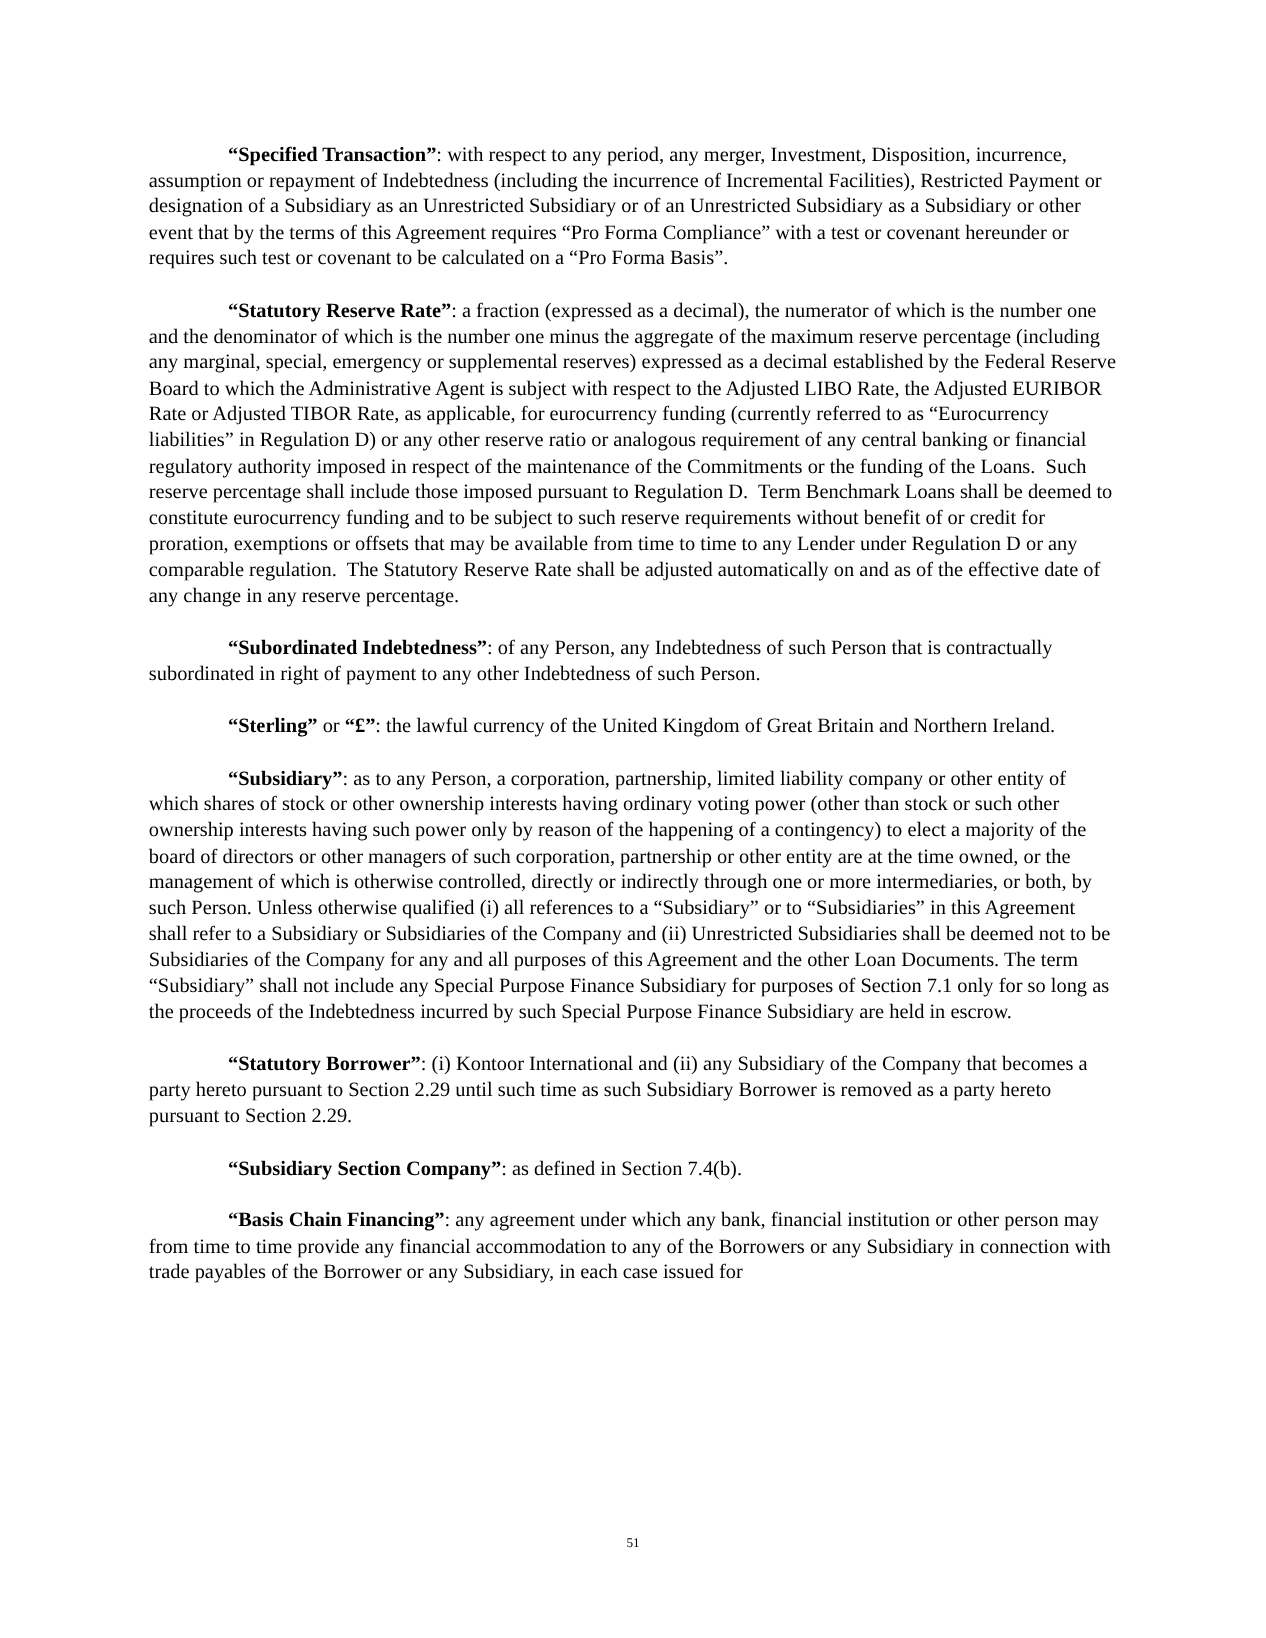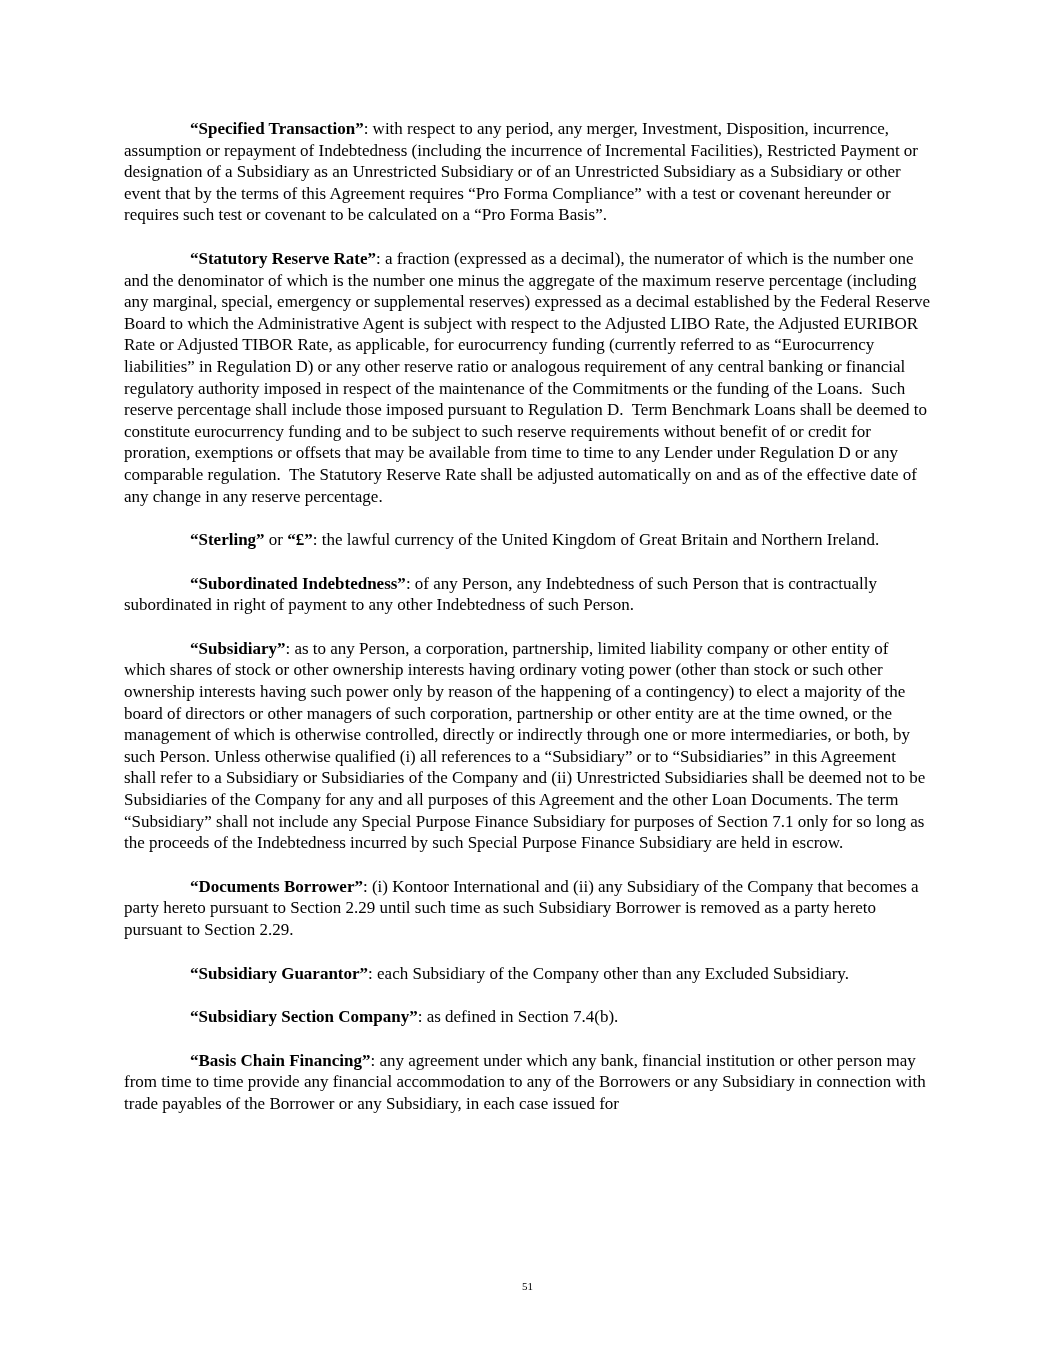--- a/index.html
+++ b/index.html
@@ -49,24 +49,23 @@
     line-height: 21.6px;
   }
 </style>
 </head>
 <body>
 
 <div class="page">
   <div class="doc-body">
       <p class="para"><b>“Specified Transaction”</b>: with respect to any period, any merger, Investment, Disposition, incurrence, assumption or repayment of Indebtedness (including the incurrence of Incremental Facilities), Restricted Payment or designation of a Subsidiary as an Unrestricted Subsidiary or of an Unrestricted Subsidiary as a Subsidiary or other event that by the terms of this Agreement requires “Pro Forma Compliance” with a test or covenant hereunder or requires such test or covenant to be calculated on a “Pro Forma Basis”.</p>
       <p class="para"><b>“Statutory Reserve Rate”</b>: a fraction (expressed as a decimal), the numerator of which is the number one and the denominator of which is the number one minus the aggregate of the maximum reserve percentage (including any marginal, special, emergency or supplemental reserves) expressed as a decimal established by the Federal Reserve Board to which the Administrative Agent is subject with respect to the Adjusted LIBO Rate, the Adjusted EURIBOR Rate or Adjusted TIBOR Rate, as applicable, for eurocurrency funding (currently referred to as “Eurocurrency liabilities” in Regulation D) or any other reserve ratio or analogous requirement of any central banking or financial regulatory authority imposed in respect of the maintenance of the Commitments or the funding of the Loans.  Such reserve percentage shall include those imposed pursuant to Regulation D.  Term Benchmark Loans shall be deemed to constitute eurocurrency funding and to be subject to such reserve requirements without benefit of or credit for proration, exemptions or offsets that may be available from time to time to any Lender under Regulation D or any comparable regulation.  The Statutory Reserve Rate shall be adjusted automatically on and as of the effective date of any change in any reserve percentage.</p>
+      <p class="para"><b>“Subordinated Indebtedness”</b>: of any Person, any Indebtedness of such Person that is contractually subordinated in right of payment to any other Indebtedness of such Person.</p>
       <p class="para"><b>“Sterling”</b> or <b>“£”</b>: the lawful currency of the United Kingdom of Great Britain and Northern Ireland.</p>
-      <p class="para"><b>“Subordinated Indebtedness”</b>: of any Person, any Indebtedness of such Person that is contractually subordinated in right of payment to any other Indebtedness of such Person.</p>
       <p class="para"><b>“Subsidiary”</b>: as to any Person, a corporation, partnership, limited liability company or other entity of which shares of stock or other ownership interests having ordinary voting power (other than stock or such other ownership interests having such power only by reason of the happening of a contingency) to elect a majority of the board of directors or other managers of such corporation, partnership or other entity are at the time owned, or the management of which is otherwise controlled, directly or indirectly through one or more intermediaries, or both, by such Person. Unless otherwise qualified (i) all references to a “Subsidiary” or to “Subsidiaries” in this Agreement shall refer to a Subsidiary or Subsidiaries of the Company and (ii) Unrestricted Subsidiaries shall be deemed not to be Subsidiaries of the Company for any and all purposes of this Agreement and the other Loan Documents. The term “Subsidiary” shall not include any Special Purpose Finance Subsidiary for purposes of Section 7.1 only for so long as the proceeds of the Indebtedness incurred by such Special Purpose Finance Subsidiary are held in escrow.</p>
-      <p class="para"><b>“Documents Borrower”</b>: (i) Kontoor International and (ii) any Subsidiary of the Company that becomes a party hereto pursuant to Section 2.29 until such time as such Subsidiary Borrower is removed as a party hereto pursuant to Section 2.29.</p>
-      <p class="para"><b>“Subsidiary Guarantor”</b>: each Subsidiary of the Company other than any Excluded Subsidiary.</p>
+      <p class="para"><b>“Statutory Borrower”</b>: (i) Kontoor International and (ii) any Subsidiary of the Company that becomes a party hereto pursuant to Section 2.29 until such time as such Subsidiary Borrower is removed as a party hereto pursuant to Section 2.29.</p>
       <p class="para"><b>“Subsidiary Section Company”</b>: as defined in Section 7.4(b).</p>
       <p class="para"><b>“Basis Chain Financing”</b>: any agreement under which any bank, financial institution or other person may from time to time provide any financial accommodation to any of the Borrowers or any Subsidiary in connection with trade payables of the Borrower or any Subsidiary, in each case issued for</p>
     </div>
   <div class="page-footer">
     <span>51</span>
   </div>
 </div>
 
 </body></html>

